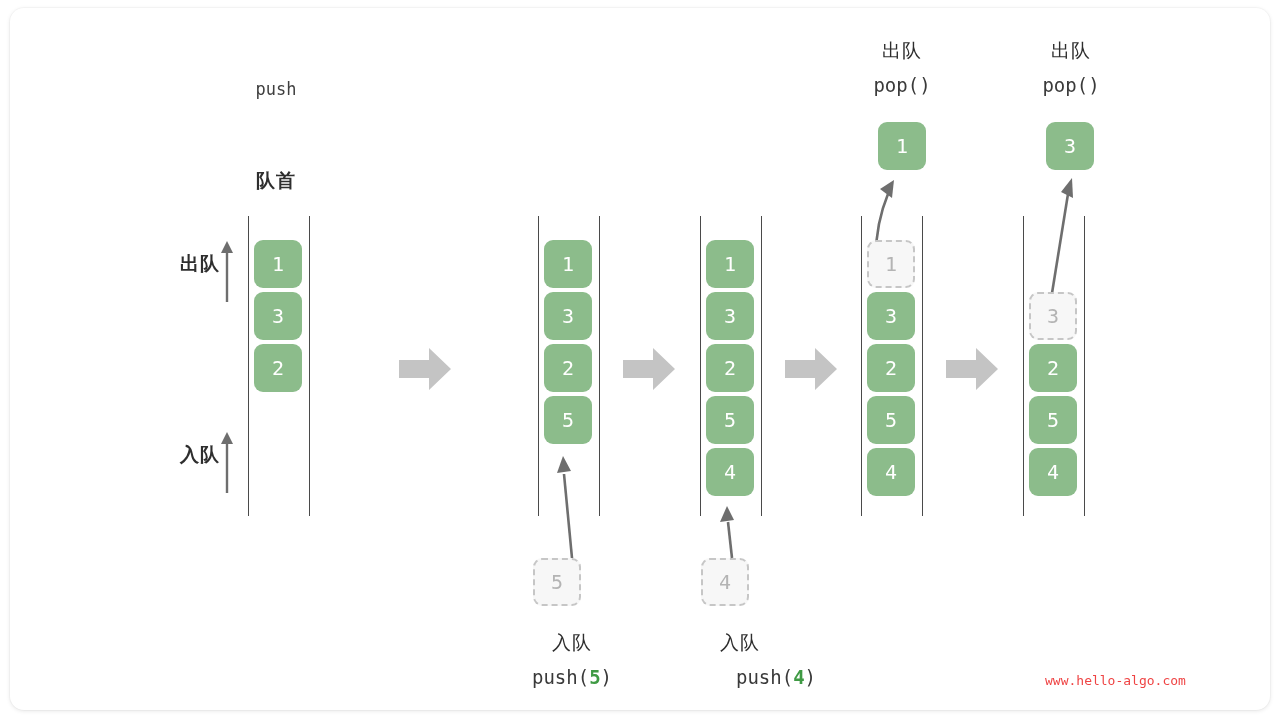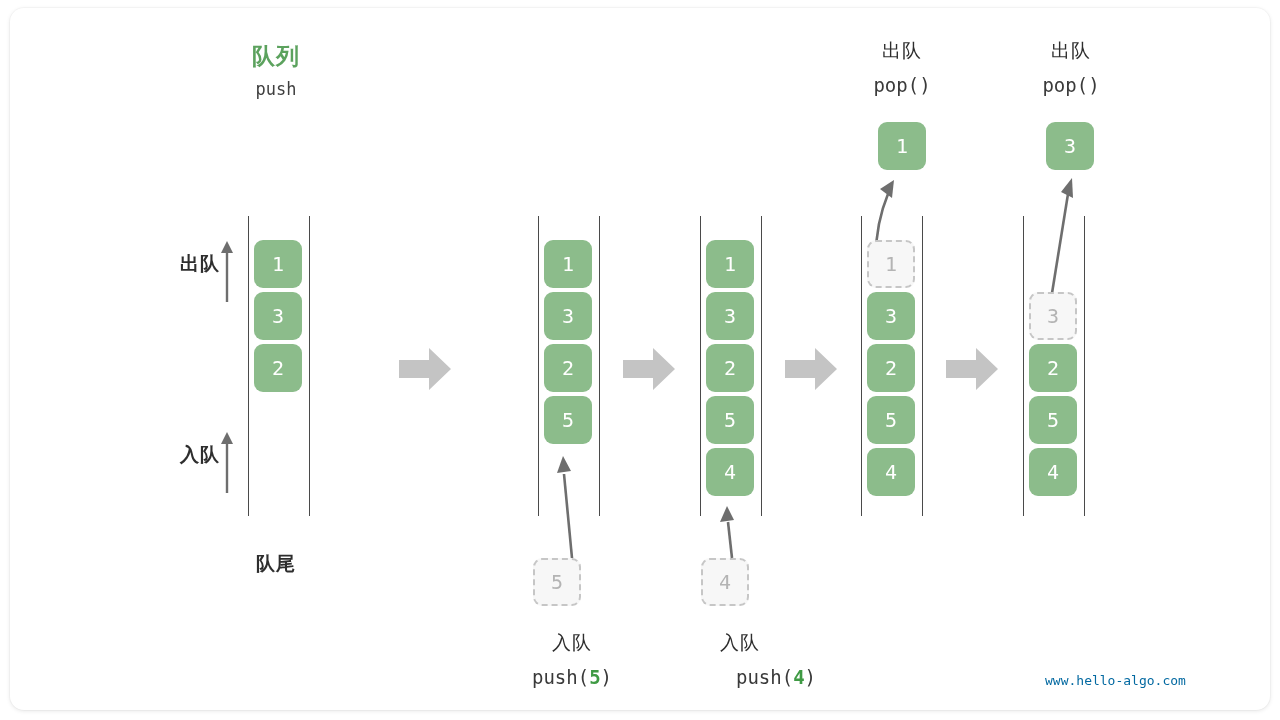--- a/index.html
+++ b/index.html
@@ -72,21 +72,21 @@
     font-size: 19px;
     color: #3A3A3A;
     text-align: center;
     white-space: nowrap;
   }
   .op-code .arg { color: #3F9A44; font-weight: bold; }
 
   .watermark {
     font-family: "DejaVu Sans Mono", "Liberation Mono", monospace;
     font-size: 13px;
-    color: #0369a1;
+    color: #ef4444;
     white-space: nowrap;
   }
 
   
   .rail {
     position: absolute;
     width: 1px;
     background: #4A4A4A;
   }
 
@@ -123,24 +123,23 @@
   .step-arrow svg { display: block; }
 
   
   .thin-arrow svg { display: block; overflow: visible; }
 </style>
 </head>
 <body>
 
 <div id="card">
 
-  <div class="abs title-cn" style="left:186px; top:33px; width:160px;">队列</div>
   <div class="abs title-en" style="left:186px; top:71px; width:160px;">push</div>
 
-  <div class="abs end-label" style="left:186px; top:543px; width:160px;">队尾</div>
+  <div class="abs end-label" style="left:186px; top:160px; width:160px;">队首</div>
 
   <div class="abs side-label" style="left:120px; top:243px; width:90px;">出队</div>
   <div class="abs side-label" style="left:120px; top:434px; width:90px;">入队</div>
 
   <div class="abs thin-arrow" style="left:207px; top:232px;">
     <svg width="20" height="62" viewBox="0 0 20 62">
       <line x1="10" y1="62" x2="10" y2="10" stroke="#6E6E6E" stroke-width="2.4"></line>
       <path d="M10 1 L16 13 L4 13 Z" fill="#6E6E6E"></path>
     </svg>
   </div>

